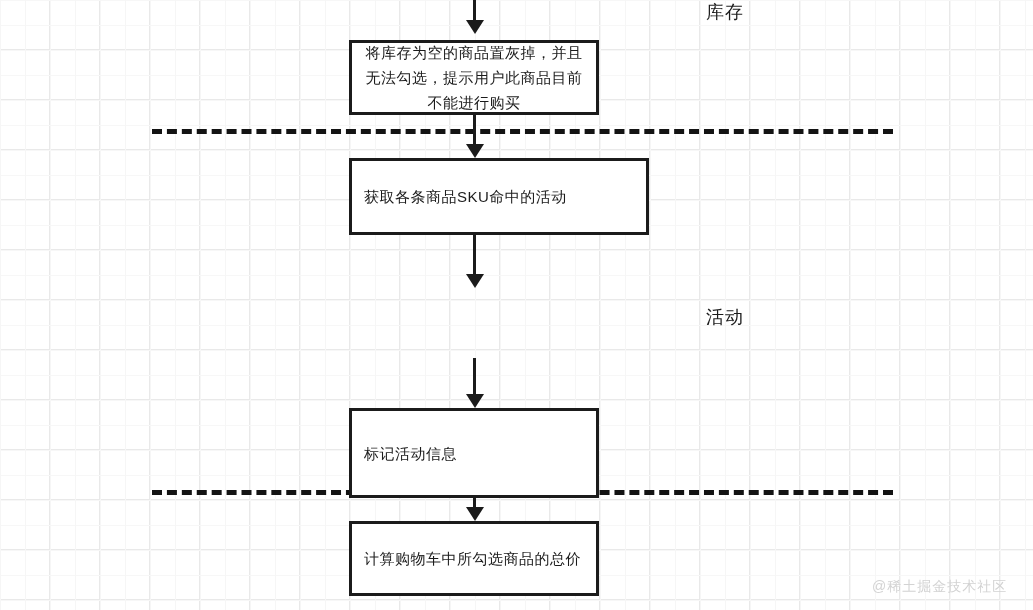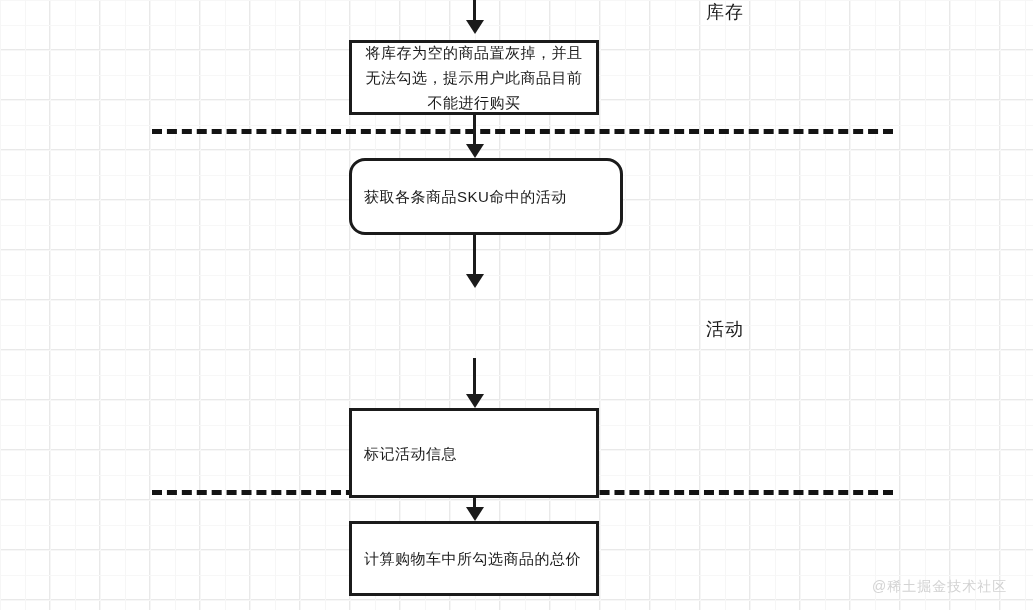--- a/index.html
+++ b/index.html
@@ -110,21 +110,21 @@
 
   <div class="node" style="left:349px; top:40px; width:250px; height:75px;">
     <span class="label">将库存为空的商品置灰掉，并且无法勾选，提示用户此商品目前不能进行购买</span>
   </div>
 
   <div class="connector" style="left:473px; top:115px; height:30px;"></div>
   <div class="arrowhead" style="left:466px; top:144px;"></div>
 
   <div class="divider" style="left:152px; top:129px; width:741px;"></div>
 
-  <div class="node" style="left:349px; top:158px; width:274px; height:77px;border-radius:16px;">
+  <div class="node" style="left:349px; top:158px; width:300px; height:77px;">
     <span class="label">获取各条商品SKU命中的活动</span>
   </div>
 
   <div class="connector" style="left:473px; top:235px; height:40px;"></div>
   <div class="arrowhead" style="left:466px; top:274px;"></div>
 
 
   <div class="connector" style="left:473px; top:358px; height:37px;"></div>
   <div class="arrowhead" style="left:466px; top:394px;"></div>
 
@@ -136,17 +136,17 @@
   <div class="arrowhead" style="left:466px; top:507px;"></div>
 
   <div class="divider" style="left:152px; top:490px; width:741px;"></div>
 
   <div class="node" style="left:349px; top:521px; width:250px; height:75px;">
     <span class="label">计算购物车中所勾选商品的总价</span>
   </div>
 
   <div class="side-label" style="left:706px; top:2px;">库存</div>
 
-  <div class="side-label" style="left:706px; top:307px;margin-top:12px;">活动</div>
+  <div class="side-label" style="left:706px; top:307px;">活动</div>
 
   <div class="watermark" style="left:872px; top:578px;">@稀土掘金技术社区</div>
 
 </div>
 
 </body></html>

